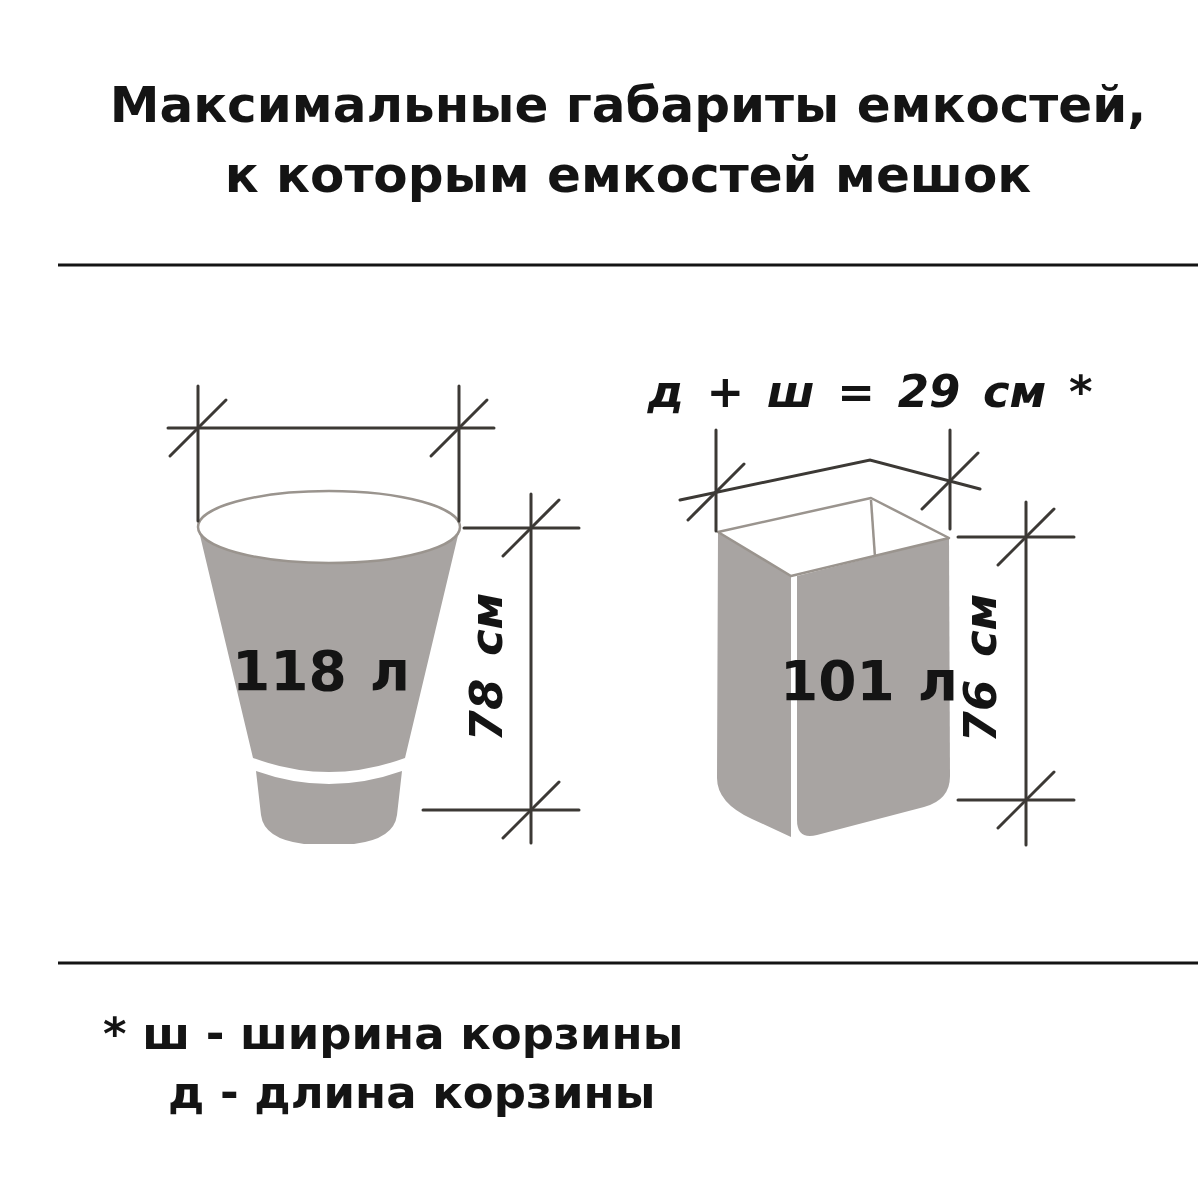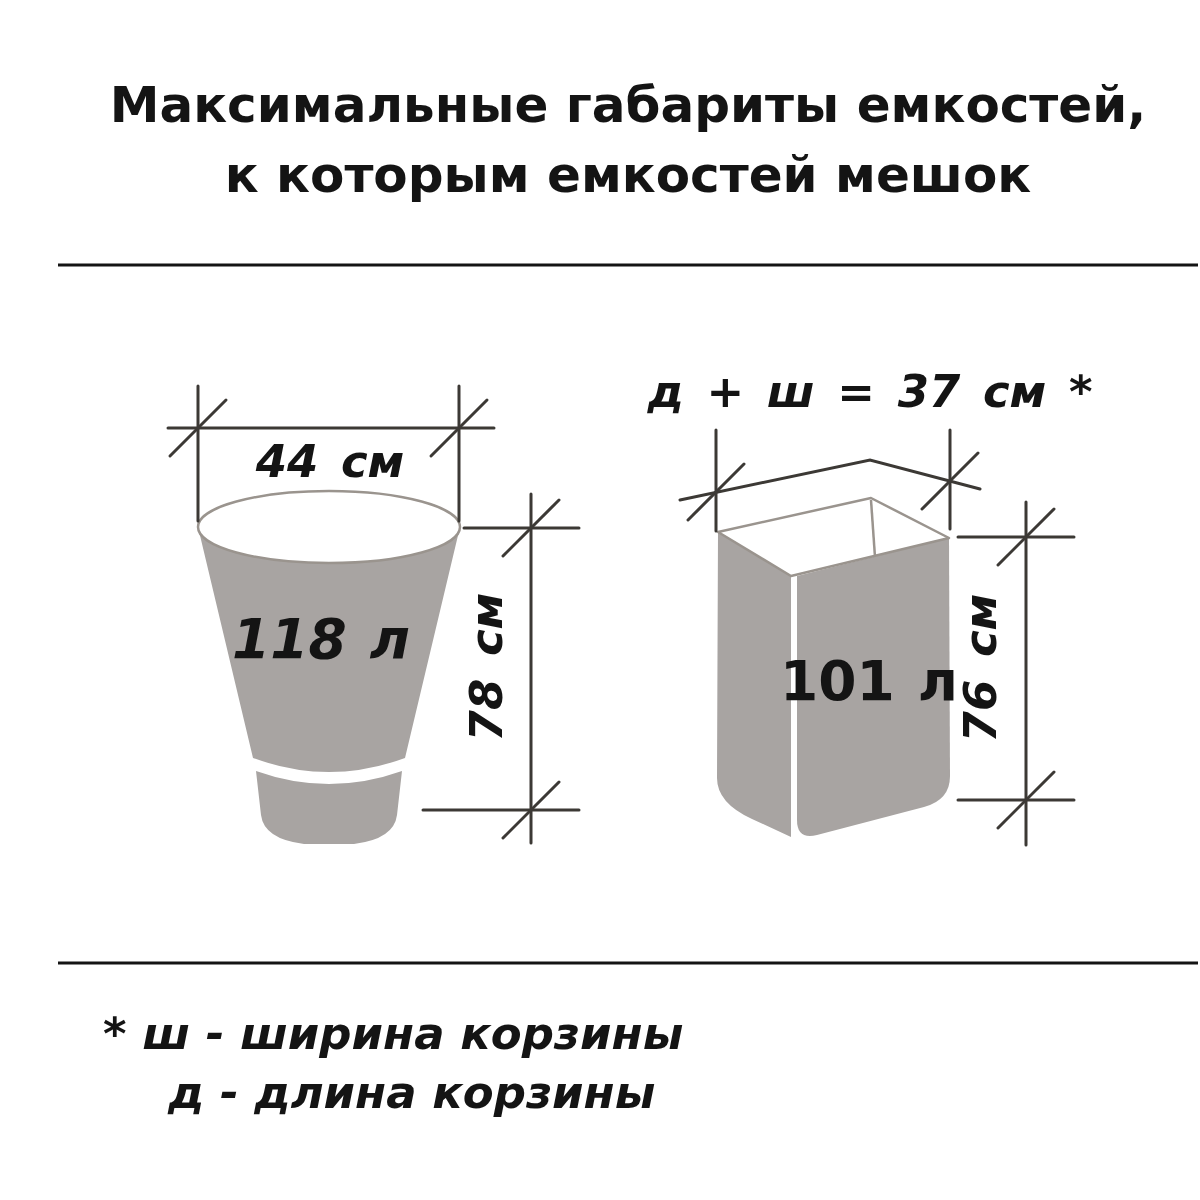--- a/index.html
+++ b/index.html
@@ -43,21 +43,21 @@
   .dim-label.vert{
     transform:translate(-50%,-50%) rotate(-90deg);
   }
   .vol-label{
     font-size:55px;
     transform:translate(-50%,-50%);
     word-spacing:4px;
   }
   .footnote{
     position:absolute;left:75px;top:1004px;
-    font-size:45px;font-weight:bold;font-style:italic;
+    font-size:45px;font-weight:bold;
     line-height:59px;
   }
   .footnote .fn2{margin-left:37px;text-align:center;}
 
   
   .dim{stroke:var(--line_dark);stroke-width:3;fill:none;stroke-linecap:round;}
   .rule{stroke:var(--text_black);stroke-width:3;fill:none;}
   .grayfill{fill:var(--fill_gray);stroke:none;}
   .opening{fill:#ffffff;stroke:var(--outline_gray);stroke-width:2.5;stroke-linejoin:round;}
   .innerline{stroke:var(--outline_gray);stroke-width:2.5;fill:none;}
@@ -116,25 +116,24 @@
       <line class="dim" x1="970" y1="565" x2="1026" y2="509"></line>
       <line class="dim" x1="970" y1="828" x2="1026" y2="772"></line>
     </g>
   </svg>
 
   <div class="title">
     <div>Максимальные габариты емкостей,</div>
     <div>к которым емкостей мешок</div>
   </div>
 
-  <div class="label dim-label" style="left:302px;top:461px;">44 см</div>
   <div class="label dim-label vert" style="left:458px;top:667px;">78 см</div>
-  <div class="label vol-label" style="left:293px;top:639px;font-style:italic;">118 л</div>
+  <div class="label vol-label" style="left:293px;top:671px;">118 л</div>
 
-  <div class="label dim-label" style="left:842px;top:391px;">д + ш = 37 см *</div>
+  <div class="label dim-label" style="left:842px;top:391px;">д + ш = 29 см *</div>
   <div class="label dim-label vert" style="left:952px;top:668px;">76 см</div>
   <div class="label vol-label" style="left:841px;top:681px;">101 л</div>
 
   <div class="footnote">
     <div class="fn1">* ш - ширина корзины</div>
     <div class="fn2">д - длина корзины</div>
   </div>
 
 </div>
 

